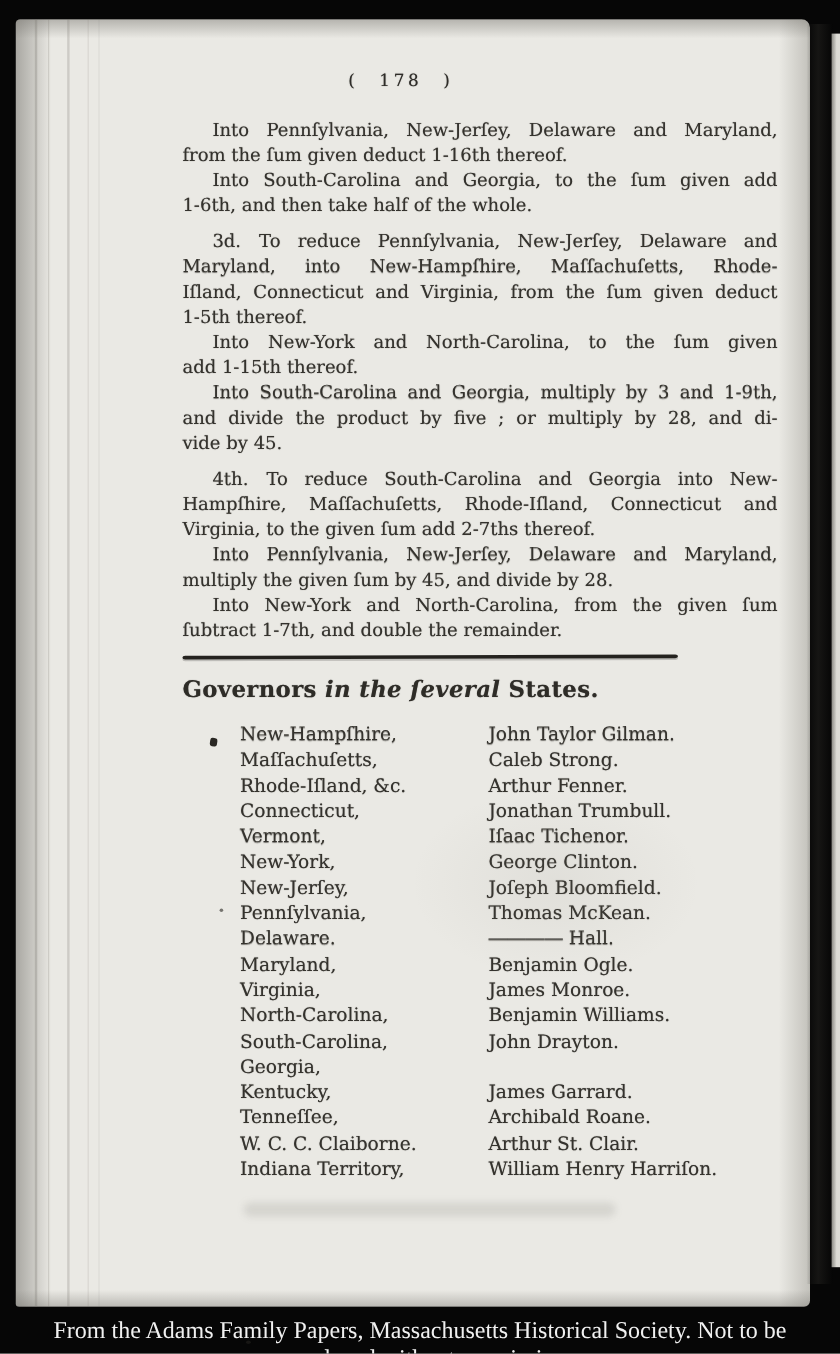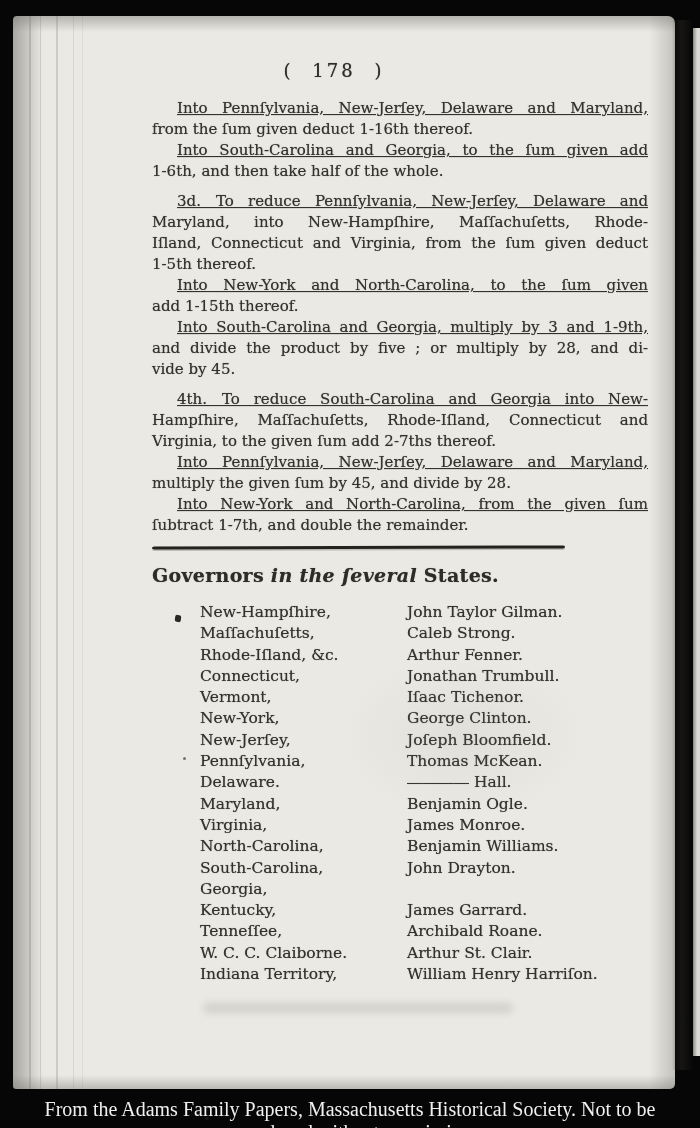--- a/index.html
+++ b/index.html
@@ -22,32 +22,32 @@
   .bind-line{position:absolute;top:0;height:100%;background:#7a786f;}
   .bl1{left:16px;width:2px;opacity:.30;}
   .bl2{left:27px;width:1px;opacity:.22;}
   .bl3{left:43px;width:2px;opacity:.26;}
   .bl4{left:60px;width:1px;opacity:.16;}
   .bl5{left:69px;width:1px;opacity:.11;}
   
   .pagenum{
     position:absolute;left:0;top:44px;width:100%;text-align:center;
     transform:translateX(-10px);
-    font-size:18px;color:#2f2d29;letter-spacing:3px;word-spacing:10px;
+    font-size:14px;color:#2f2d29;letter-spacing:3px;word-spacing:10px;
     text-shadow:0 0 .8px rgba(47,45,41,.7);
   }
   .content{
     position:absolute;left:139px;top:82px;width:496px;
     font-size:15px;line-height:21px;color:#34322d;
     text-shadow:0 .2px .8px rgba(52,50,45,.62);
   }
   .para{margin:0;}
   .para.spaced{margin-top:9px;}
   .line.just{text-align:justify;text-align-last:justify;}
-  .line.first{text-indent:25px;text-decoration:underline;}
+  .line.first{text-indent:25px;}
   .rule{
     margin:10px 0 0 0;width:413px;height:3px;background:#24221e;
     border-radius:3px/2px;transform:rotate(-.15deg);
     box-shadow:0 1.5px 0 rgba(36,34,30,.22);
   }
   .gov-heading{
     margin-top:16px;font-size:19px;font-weight:700;
     letter-spacing:.3px;color:#2e2c27;
   }
   .gov-heading i{font-weight:600;}

